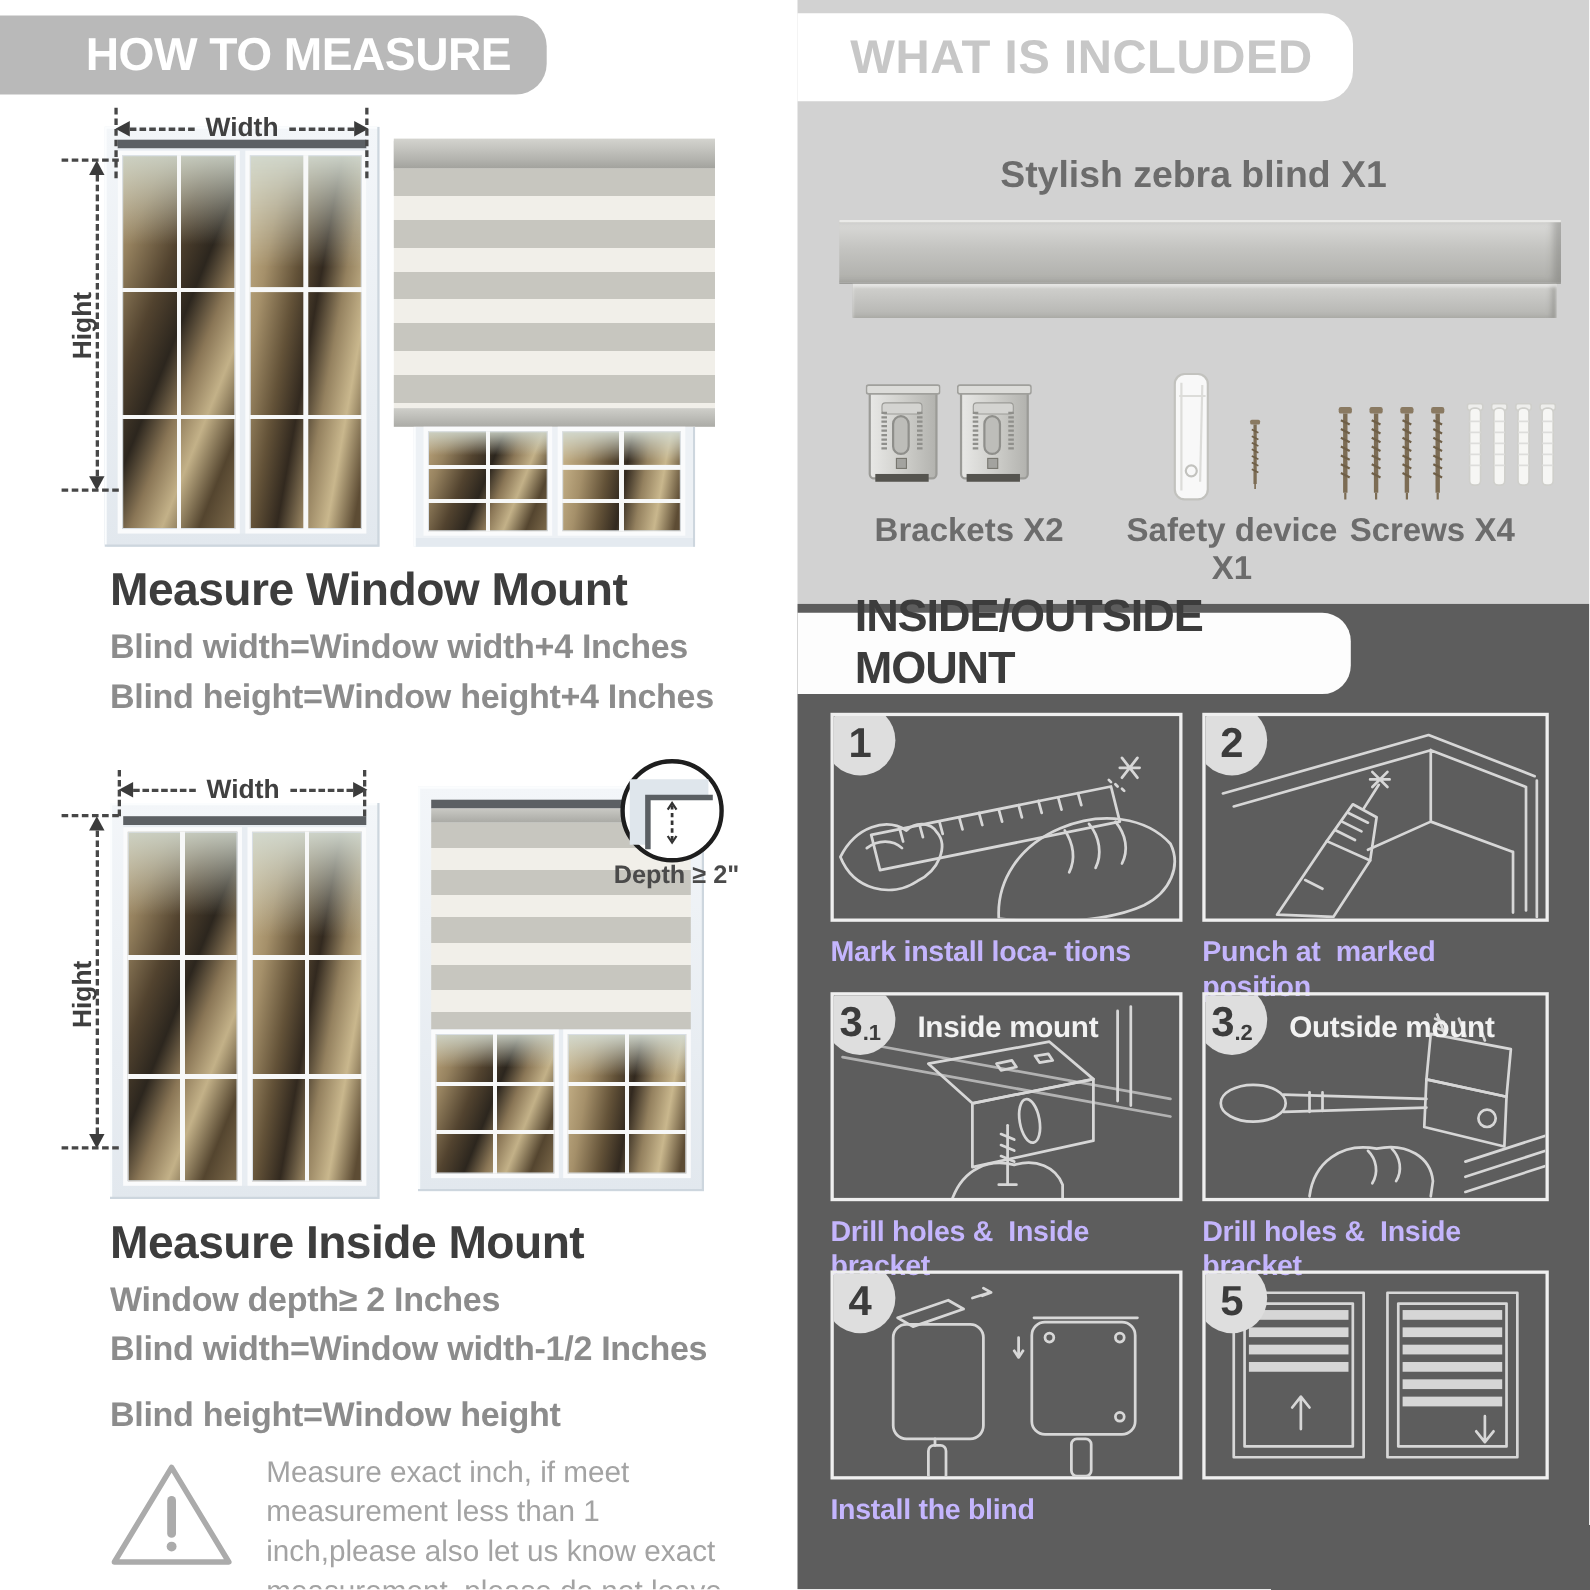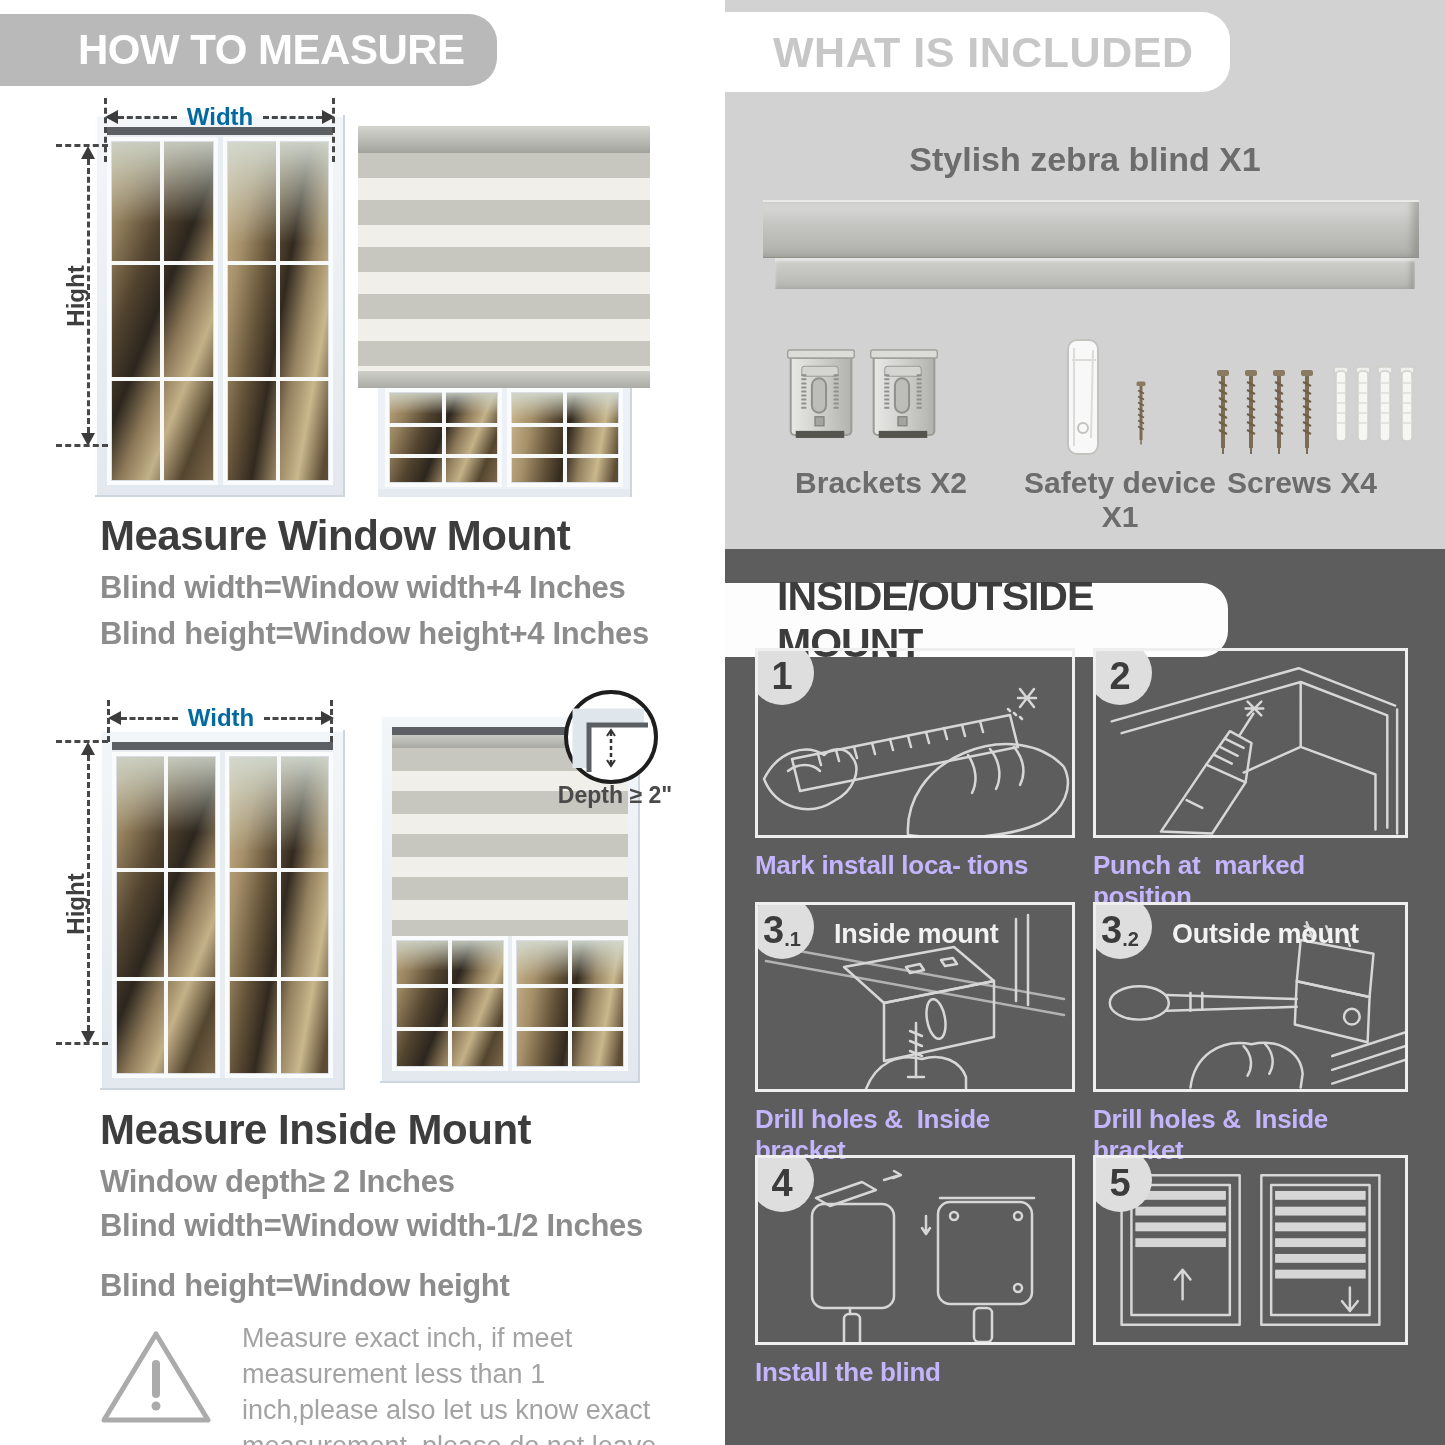--- a/index.html
+++ b/index.html
@@ -52,21 +52,21 @@
   .blind2-inner { width:100%; height:100%; display:flex; flex-direction:column; }
   .b2-rail { height:13px; background:linear-gradient(180deg,#c9c9c4,#a9a9a4); flex:0 0 auto; }
   .b2-zebra { height:188px; background:repeating-linear-gradient(180deg,#c7c6bf 0px,#c7c6bf 23px,#f1efe9 23px,#f1efe9 43px); flex:0 0 auto; }
   .b2-glass { flex:1; display:flex; gap:4px; background:#e8edf2; }
   
   .harrow { position:absolute; display:flex; align-items:center; height:20px; }
   .harrow .dash { flex:1; border-top:3px dashed #474747; }
   .ah { width:0; height:0; border-top:7px solid transparent; border-bottom:7px solid transparent; }
   .ah-l { border-right:13px solid #3b3b3b; }
   .ah-r { border-left:13px solid #3b3b3b; }
-  .harrow .lbl { padding:0 10px; font-size:24px; font-weight:700; color:#0369a1; white-space:nowrap; }
+  .harrow .lbl { padding:0 10px; font-size:24px; font-weight:700; color:#404040; white-space:nowrap; }
   .vtick { position:absolute; width:0; border-left:3px dashed #474747; }
   .varrow { position:absolute; width:20px; display:flex; flex-direction:column; align-items:center; }
   .varrow .vdash { flex:1; border-left:3px dashed #474747; }
   .av-t { width:0; height:0; border-left:7px solid transparent; border-right:7px solid transparent; border-bottom:13px solid #3b3b3b; }
   .av-b { width:0; height:0; border-left:7px solid transparent; border-right:7px solid transparent; border-top:13px solid #3b3b3b; }
   .hdash { position:absolute; border-top:3px dashed #474747; }
   .vlabel { position:absolute; font-size:24px; font-weight:700; color:#3e3e3e; transform:rotate(-90deg); text-align:center; }
   
   .sec-title { position:absolute; font-size:42px; font-weight:700; color:#3d3d3d; letter-spacing:-0.5px; }
   .formula   { position:absolute; font-size:31px; font-weight:600; color:#8c8c8c; letter-spacing:-0.3px; }
@@ -89,22 +89,22 @@
     box-shadow: inset 0 2px 0 #eaeae8, inset -7px 0 7px rgba(118,118,112,.45), 0 1px 0 #8f8f8b;
   }
   .rail-small {
     position:absolute; left:50px; top:258px; width:640px; height:31px;
     background:linear-gradient(180deg,#d2d2cf,#c0c0bd 60%,#b4b4b0);
     box-shadow: inset 0 3px 3px rgba(255,255,255,.6), inset -5px 0 5px rgba(118,118,112,.4);
   }
   .item-label { position:absolute; top:466px; font-size:30px; font-weight:700; color:#6c6c6c; text-align:center; }
   .mount-header {
     position:absolute; left:0; top:8px; width:503px; height:74px; background:#fdfdfd;
-    border-radius:0 26px 26px 0; display:flex; align-items:center; padding-left:52px; box-sizing:border-box;
-    font-size:41px; font-weight:700; color:#3c3c3c; letter-spacing:-1px;margin-top:26px;
+    border-radius:0 26px 26px 0; display:flex; align-items:flex-end; padding-left:52px; box-sizing:border-box;
+    font-size:41px; font-weight:700; color:#3c3c3c; letter-spacing:-1px;
   }
   .step { position:absolute; }
   .panel { width:100%; height:190px; border:3px solid #efefef; box-sizing:border-box; position:relative; overflow:hidden; }
   .badge {
     position:absolute; left:-8px; top:-10px; width:64px; height:64px; border-radius:50%;
     background:#dedede; display:flex; align-items:center; justify-content:center;
     color:#3c3c3c; font-weight:700;
   }
   .badge .n { font-size:38px; padding-top:6px; }
   .badge .sub { font-size:20px; padding-top:24px; }

